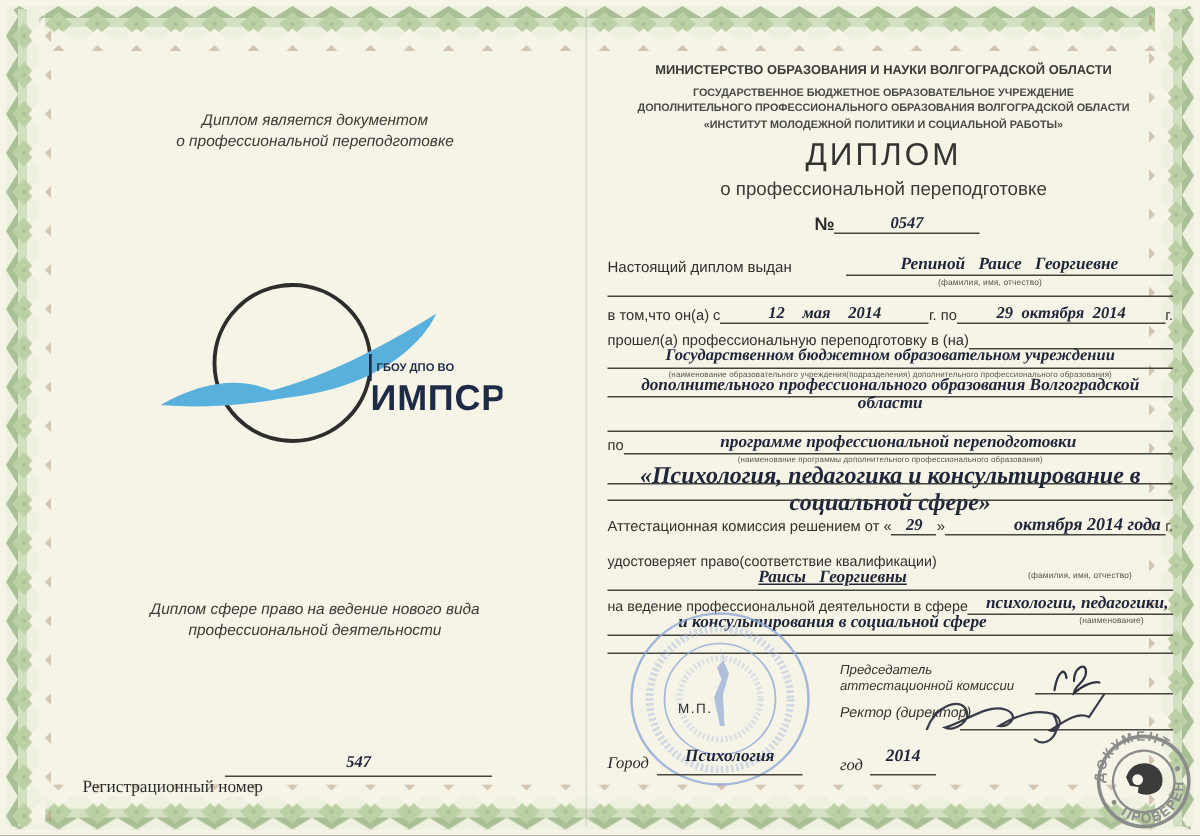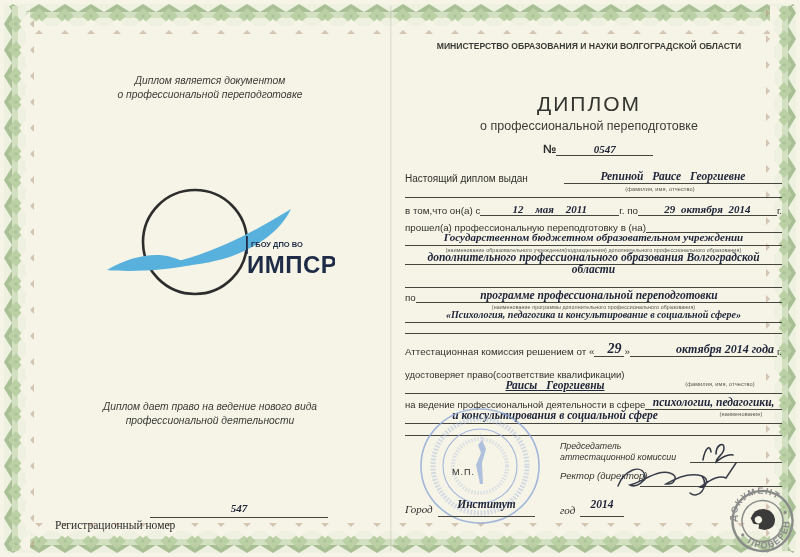--- a/index.html
+++ b/index.html
@@ -58,48 +58,51 @@
 
   <svg class="abs" style="left:95px;top:180px;" width="240" height="135" viewBox="0 0 240 135">
     <circle cx="100" cy="62" r="52" fill="none" stroke="#2d2d2d" stroke-width="2.6"></circle>
     <path fill="#58b0dc" d="M12,90 C34,77 58,72 76,77 C84,79 90,82 96,85 C66,91 34,92 12,90 Z"></path>
     <path fill="#58b0dc" d="M58,86 C108,79 152,56 196,29 C186,50 162,69 128,79 C102,86 76,88 58,86 Z"></path>
     <rect x="151" y="56" width="1.8" height="18" fill="#1e2b47"></rect>
     <text x="156" y="67" font-size="7.5" font-weight="bold" fill="#1e2b47">ГБОУ ДПО ВО</text>
     <text x="152" y="93" font-size="24" font-weight="bold" letter-spacing="0.5" fill="#1e2b47">ИМПСР</text>
   </svg>
 
-  <div class="abs note ctr preline" style="left:60px;top:400px;width:300px;">Диплом дает право на ведение нового вида
+  <div class="abs note ctr preline" style="left:60px;top:400px;width:300px;">Диплом сфере право на ведение нового вида
 профессиональной деятельности</div>
 
   <div class="abs serif" style="left:55px;top:519px;font-size:11.5px;">Регистрационный номер</div>
   <div class="hline" style="left:150px;top:517px;width:178px;"></div>
   <div class="abs val ctr" style="left:150px;top:502px;width:178px;font-size:11px;">547</div>
 
   <div class="abs ctr" style="left:400px;top:41px;width:378px;font-size:8.6px;font-weight:bold;color:#3a3a36;">МИНИСТЕРСТВО ОБРАЗОВАНИЯ И НАУКИ ВОЛГОГРАДСКОЙ ОБЛАСТИ</div>
+  <div class="abs ctr preline" style="left:400px;top:57px;width:378px;font-size:7.2px;font-weight:bold;color:#4a4a45;line-height:1.45;">ГОСУДАРСТВЕННОЕ БЮДЖЕТНОЕ ОБРАЗОВАТЕЛЬНОЕ УЧРЕЖДЕНИЕ
+ДОПОЛНИТЕЛЬНОГО ПРОФЕССИОНАЛЬНОГО ОБРАЗОВАНИЯ ВОЛГОГРАДСКОЙ ОБЛАСТИ
+«ИНСТИТУТ МОЛОДЕЖНОЙ ПОЛИТИКИ И СОЦИАЛЬНОЙ РАБОТЫ»</div>
 
   <div class="abs ctr" style="left:400px;top:92px;width:378px;font-size:21px;font-weight:normal;letter-spacing:2px;color:#33332f;">ДИПЛОМ</div>
   <div class="abs ctr" style="left:400px;top:119px;width:378px;font-size:12.5px;color:#3a3a36;">о профессиональной переподготовке</div>
 
   <div class="abs flexrow" style="left:543px;top:141px;width:110px;height:15px;">
     <span style="font-size:12px;font-weight:bold;">№</span>
     <span class="fill val" style="font-size:11px;">0547</span>
   </div>
 
   <div class="abs flexrow" style="left:405px;top:168px;width:377px;height:16px;gap:36px;">
     <span class="lbl" style="font-size:10px;white-space:nowrap;">Настоящий диплом выдан</span>
     <span class="fill val" style="font-size:11.5px;word-spacing:6px;">Репиной Раисе Георгиевне</span>
   </div>
   <div class="abs ctr cap" style="left:560px;top:186px;width:200px;">(фамилия, имя, отчество)</div>
 
   <div class="hline" style="left:405px;top:197px;width:377px;"></div>
 
   <div class="abs flexrow" style="left:405px;top:202px;width:377px;height:14px;">
     <span class="lbl" style="white-space:nowrap;">в том,что он(а) с</span>
-    <span class="fill val" style="font-size:11px;word-spacing:9px;">12 мая 2011</span>
+    <span class="fill val" style="font-size:11px;word-spacing:9px;">12 мая 2014</span>
     <span class="lbl" style="white-space:nowrap;">г. по</span>
     <span class="fill val" style="font-size:11px;word-spacing:3px;">29 октября 2014</span>
     <span class="lbl">г.</span>
   </div>
 
   <div class="abs flexrow" style="left:405px;top:220px;width:377px;height:13px;justify-content:center;">
     <span class="lbl" style="white-space:nowrap;">прошел(а) профессиональную переподготовку в (на)</span>
     <span class="fill"></span>
   </div>
 
@@ -107,42 +110,42 @@
   <div class="abs ctr cap" style="left:405px;top:246.5px;width:377px;font-size:5.3px;">(наименование образовательного учреждения(подразделения) дополнительного профессионального образования)</div>
   <div class="abs ctr val nofill" style="left:405px;top:251px;width:377px;font-size:11.5px;height:13px;">дополнительного профессионального образования Волгоградской области</div>
 
   <div class="hline" style="left:405px;top:287px;width:377px;"></div>
 
   <div class="abs flexrow" style="left:405px;top:290px;width:377px;height:13px;">
     <span class="lbl">по</span>
     <span class="fill val" style="font-size:11.5px;">программе профессиональной переподготовки</span>
   </div>
   <div class="abs ctr cap" style="left:405px;top:304px;width:377px;font-size:5.3px;">(наименование программы дополнительного профессионального образования)</div>
-  <div class="abs ctr val nofill" style="left:405px;top:309px;width:377px;font-size:10px;height:13px;font-style:italic;">«Психология, педагогика и консультирование в социальной сфере»</div>
+  <div class="abs ctr val nofill" style="left:405px;top:309px;width:377px;font-size:16px;height:13px;font-style:italic;">«Психология, педагогика и консультирование в социальной сфере»</div>
 
   <div class="hline" style="left:405px;top:333px;width:377px;"></div>
 
   <div class="abs flexrow" style="left:405px;top:343px;width:377px;height:14px;">
     <span class="lbl" style="white-space:nowrap;">Аттестационная комиссия решением от «</span>
-    <span class="fill val" style="flex:0 0 24px;font-size:14px;text-align:right;">29</span>
+    <span class="fill val" style="flex:0 0 24px;font-size:11px;">29</span>
     <span class="lbl">»</span>
     <span class="fill val" style="font-size:12px;text-align:right;padding-left:16px;">октября 2014 года</span>
     <span class="lbl">г.</span>
   </div>
 
   <div class="abs flexrow" style="left:405px;top:366px;width:377px;height:14px;">
     <span class="lbl" style="font-size:9.5px;white-space:nowrap;">удостоверяет право(соответствие квалификации)</span>
   </div>
   <div class="abs cap" style="left:655px;top:381px;width:130px;text-align:center;">(фамилия, имя, отчество)</div>
   <div class="abs ctr val" style="left:430px;top:379px;width:250px;font-size:11.5px;word-spacing:6px;text-decoration:underline;">Раисы Георгиевны</div>
   <div class="hline" style="left:405px;top:393px;width:377px;"></div>
 
   <div class="abs flexrow" style="left:405px;top:397px;width:377px;height:13px;">
     <span class="lbl" style="font-size:9.5px;white-space:nowrap;">на ведение профессиональной деятельности в сфере</span>
-    <span class="fill val" style="font-size:11.5px;">психологии, педагогики,</span>
+    <span class="fill val" style="font-size:11.5px;text-align:right;">психологии, педагогики,</span>
   </div>
   <div class="abs cap" style="left:700px;top:411px;width:82px;text-align:center;">(наименование)</div>
   <div class="abs ctr val" style="left:405px;top:409px;width:300px;font-size:11.5px;">и консультирования в социальной сфере</div>
   <div class="hline" style="left:405px;top:423px;width:377px;"></div>
 
   <div class="hline" style="left:405px;top:435px;width:377px;"></div>
 
   <svg class="abs" style="left:414px;top:404px;opacity:.8;" width="134" height="126" viewBox="0 0 134 126">
     <ellipse cx="66" cy="62" rx="59" ry="57" fill="none" stroke="#8ea8d8" stroke-width="1.6"></ellipse>
     <circle cx="66" cy="62" r="47" fill="none" stroke="#a3b6dd" stroke-width="5" stroke-dasharray="1.8 1.6" opacity="0.55"></circle>
@@ -161,21 +164,21 @@
 
   <div class="abs it" style="left:560px;top:470px;font-size:9.5px;color:#33332f;">Ректор (директор)</div>
   <div class="hline" style="left:640px;top:486px;width:142px;"></div>
   <svg class="abs" style="left:612px;top:456px;" width="160" height="46" viewBox="0 0 160 46">
     <path d="M6,30 C12,14 28,9 32,17 C36,25 24,32 18,29 C30,26 46,13 58,17 C68,20 62,29 54,28
              C64,22 78,16 90,20 C98,23 94,33 88,31 C96,26 106,18 114,22 L124,7 M90,20 C98,31 86,44 78,37" fill="none" stroke="#2e3340" stroke-width="1.5" stroke-linecap="round" opacity="0.95"></path>
   </svg>
 
   <div class="abs it serif" style="left:405px;top:503px;font-size:11px;">Город</div>
   <div class="hline" style="left:438px;top:516px;width:97px;"></div>
-  <div class="abs ctr val" style="left:438px;top:498px;width:97px;font-size:11.5px;">Институт</div>
+  <div class="abs ctr val" style="left:438px;top:498px;width:97px;font-size:11.5px;">Психология</div>
   <div class="abs it serif" style="left:560px;top:504px;font-size:11px;">год</div>
   <div class="hline" style="left:580px;top:516px;width:44px;"></div>
   <div class="abs ctr val" style="left:580px;top:498px;width:44px;font-size:11.5px;">2014</div>
 
   <svg class="abs" style="left:725px;top:484px;" width="75" height="73" viewBox="0 0 75 73">
     <g transform="translate(37.5,37) rotate(-28)" fill="none" stroke="#8a8c8a">
       <circle r="30" stroke-width="2.4"></circle>
       <circle r="20.5" stroke-width="1.5"></circle>
       <path id="badgeTop" d="M -25.5,-2 A 25.5 25.5 0 0 1 25.5,-2" stroke="none"></path>
       <path id="badgeBottom" d="M -25,7 A 25.5 25.5 0 0 0 25,7" stroke="none"></path>

